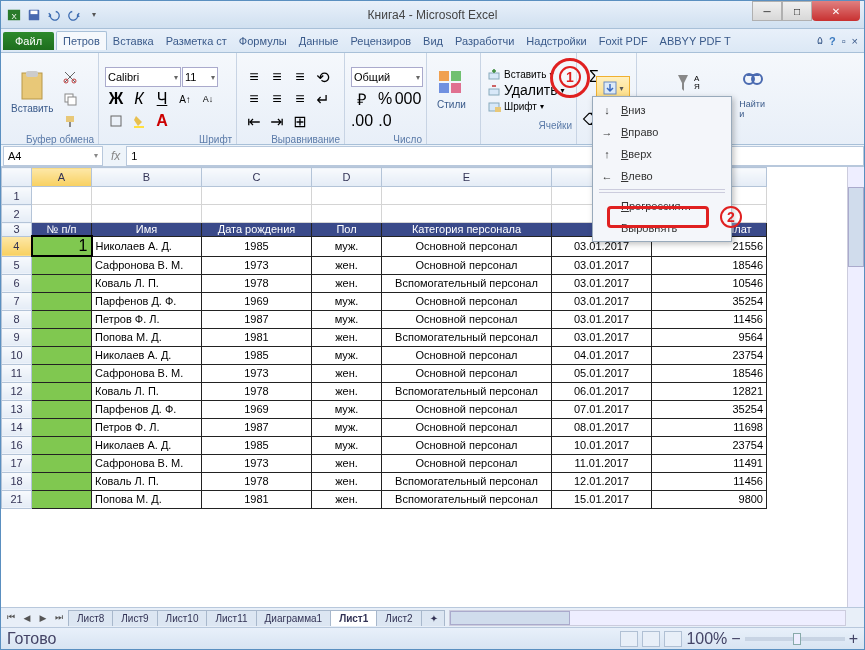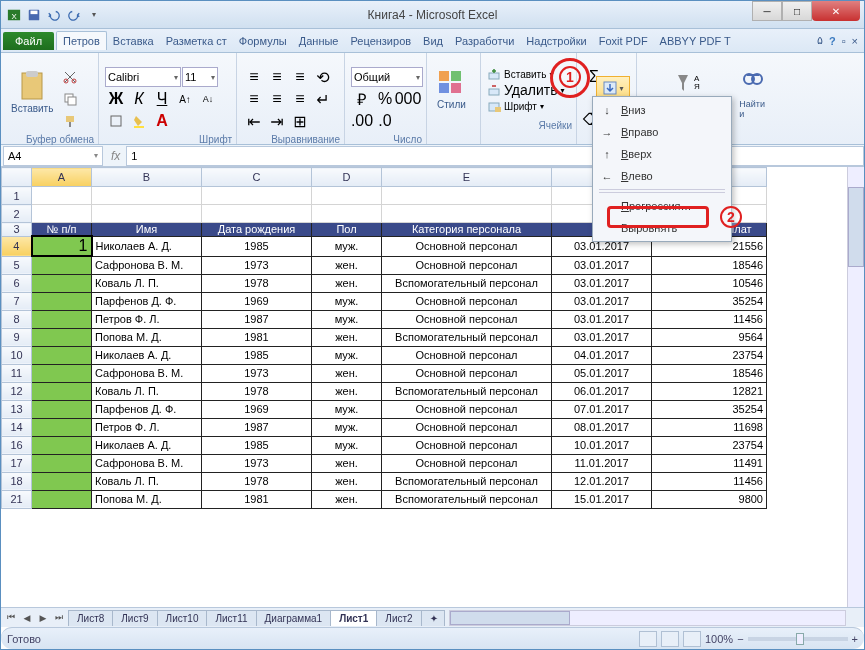--- a/index.html
+++ b/index.html
@@ -61,21 +61,21 @@
 
 .sheet-tabs-bar { height: 20px; background: #e8eff8; display: flex; align-items: center; border-top: 1px solid #b8c8dc; font-size: 10px; position: relative; }
 .sheet-nav { display: flex; gap: 0; padding: 0 2px; }
 .sheet-nav-btn { width: 16px; height: 16px; display: flex; align-items: center; justify-content: center; font-size: 9px; color: #555; }
 .sheet-tab { padding: 2px 8px; background: #dce6f2; border: 1px solid #a8b8cc; border-bottom: none; margin-left: -1px; color: #335; }
 .sheet-tab.active { background: #fff; font-weight: bold; }
 .hscroll { flex: 1; height: 16px; background: #eef; border: 1px solid #ccd; margin: 0 18px 0 4px; position: relative; }
 .hscroll-thumb { position: absolute; left: 0; width: 120px; height: 100%; background: #d0dcec; border: 1px solid #aac; }
 
 
-.status-bar { height: 22px; background: linear-gradient(#e8f0fa, #d8e4f2); border-top: 1px solid #b8c8dc; display: flex; align-items: center; justify-content: space-between; padding: 0 6px; font-size: 11px; color: #446; border-radius: 11px; }
+.status-bar { height: 22px; background: linear-gradient(#e8f0fa, #d8e4f2); border-top: 1px solid #b8c8dc; display: flex; align-items: center; justify-content: space-between; padding: 0 6px; font-size: 16px; color: #446; }
 .status-right { display: flex; align-items: center; gap: 4px; }
 .zoom-slider { width: 100px; height: 4px; background: #c8d4e4; position: relative; }
 .zoom-thumb { position: absolute; left: 48px; top: -4px; width: 8px; height: 12px; background: #eef; border: 1px solid #8aa; }
 .view-btn { width: 18px; height: 16px; border: 1px solid #b0c0d4; background: #e8eff8; }
 
 
 .fill-dropdown { position: absolute; top: 96px; left: 592px; width: 140px; background: #f4f6fa; border: 1px solid #9ab; box-shadow: 2px 2px 6px rgba(0,0,0,0.25); z-index: 100; padding: 2px; }
 .fill-item { display: flex; align-items: center; gap: 6px; padding: 3px 4px; font-size: 11px; color: #333; }
 .fill-item.disabled { color: #aaa; }
 .fill-item-icon { width: 16px; height: 16px; display: flex; align-items: center; justify-content: center; }

